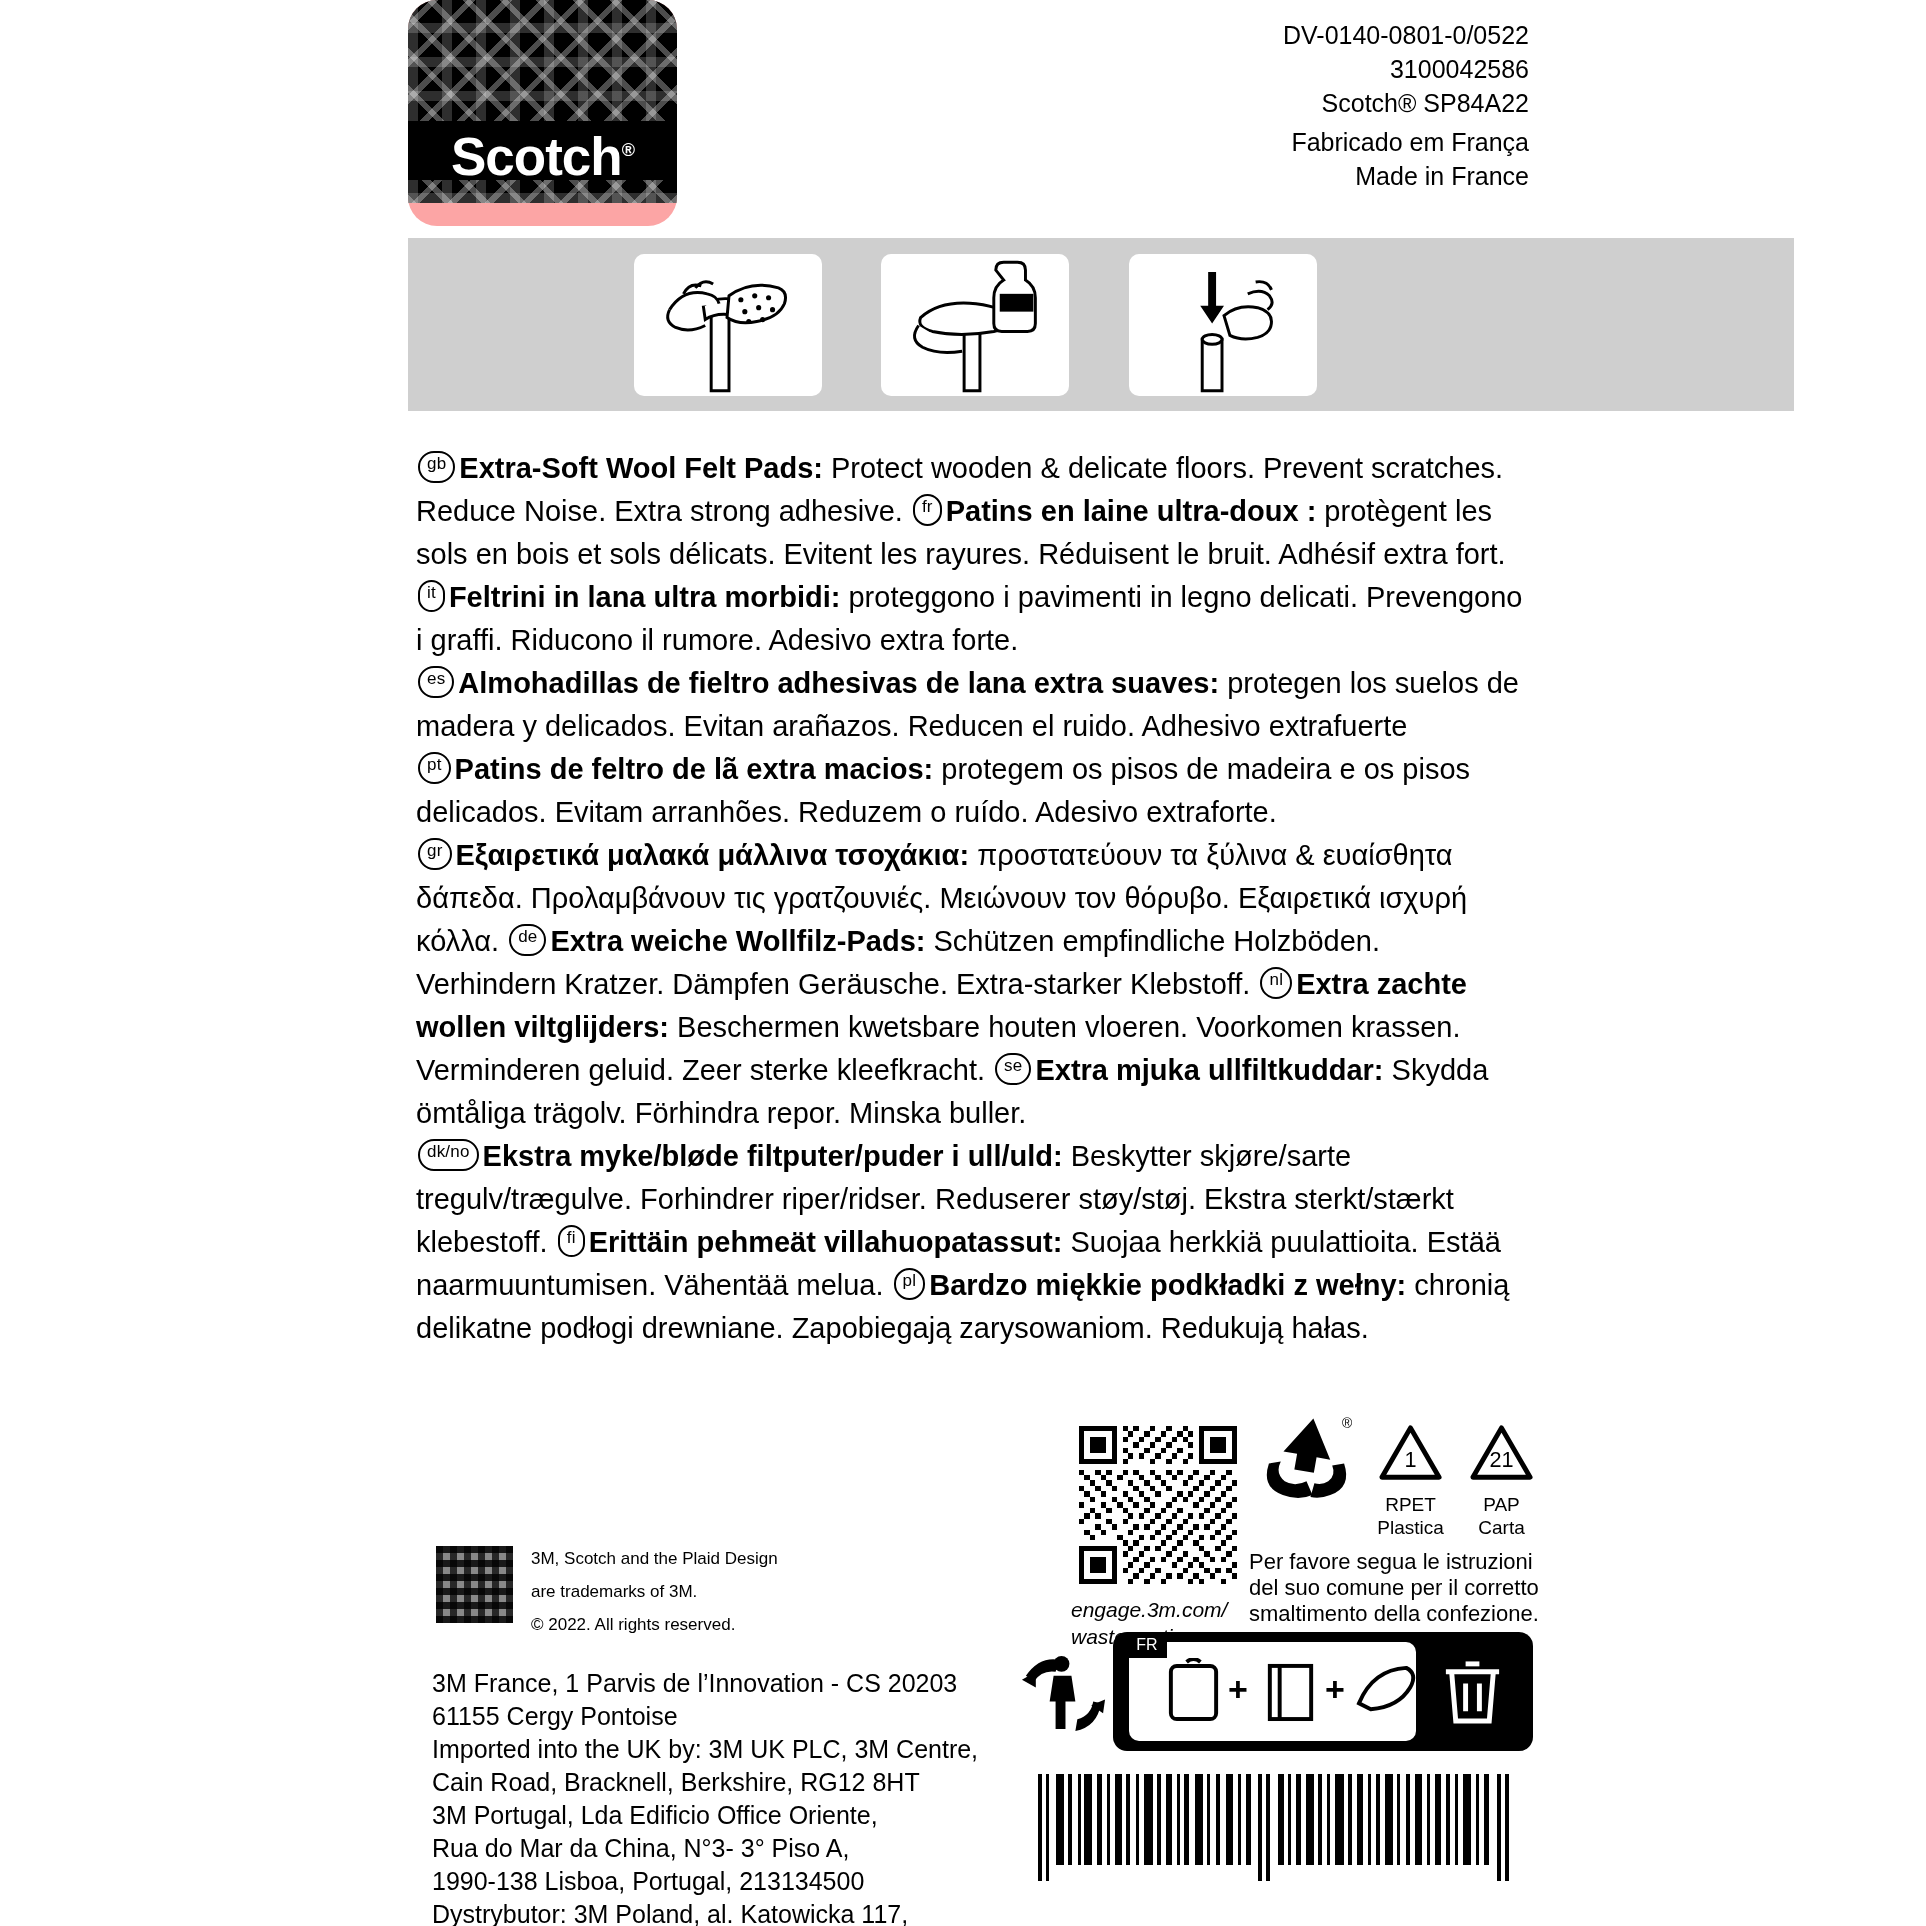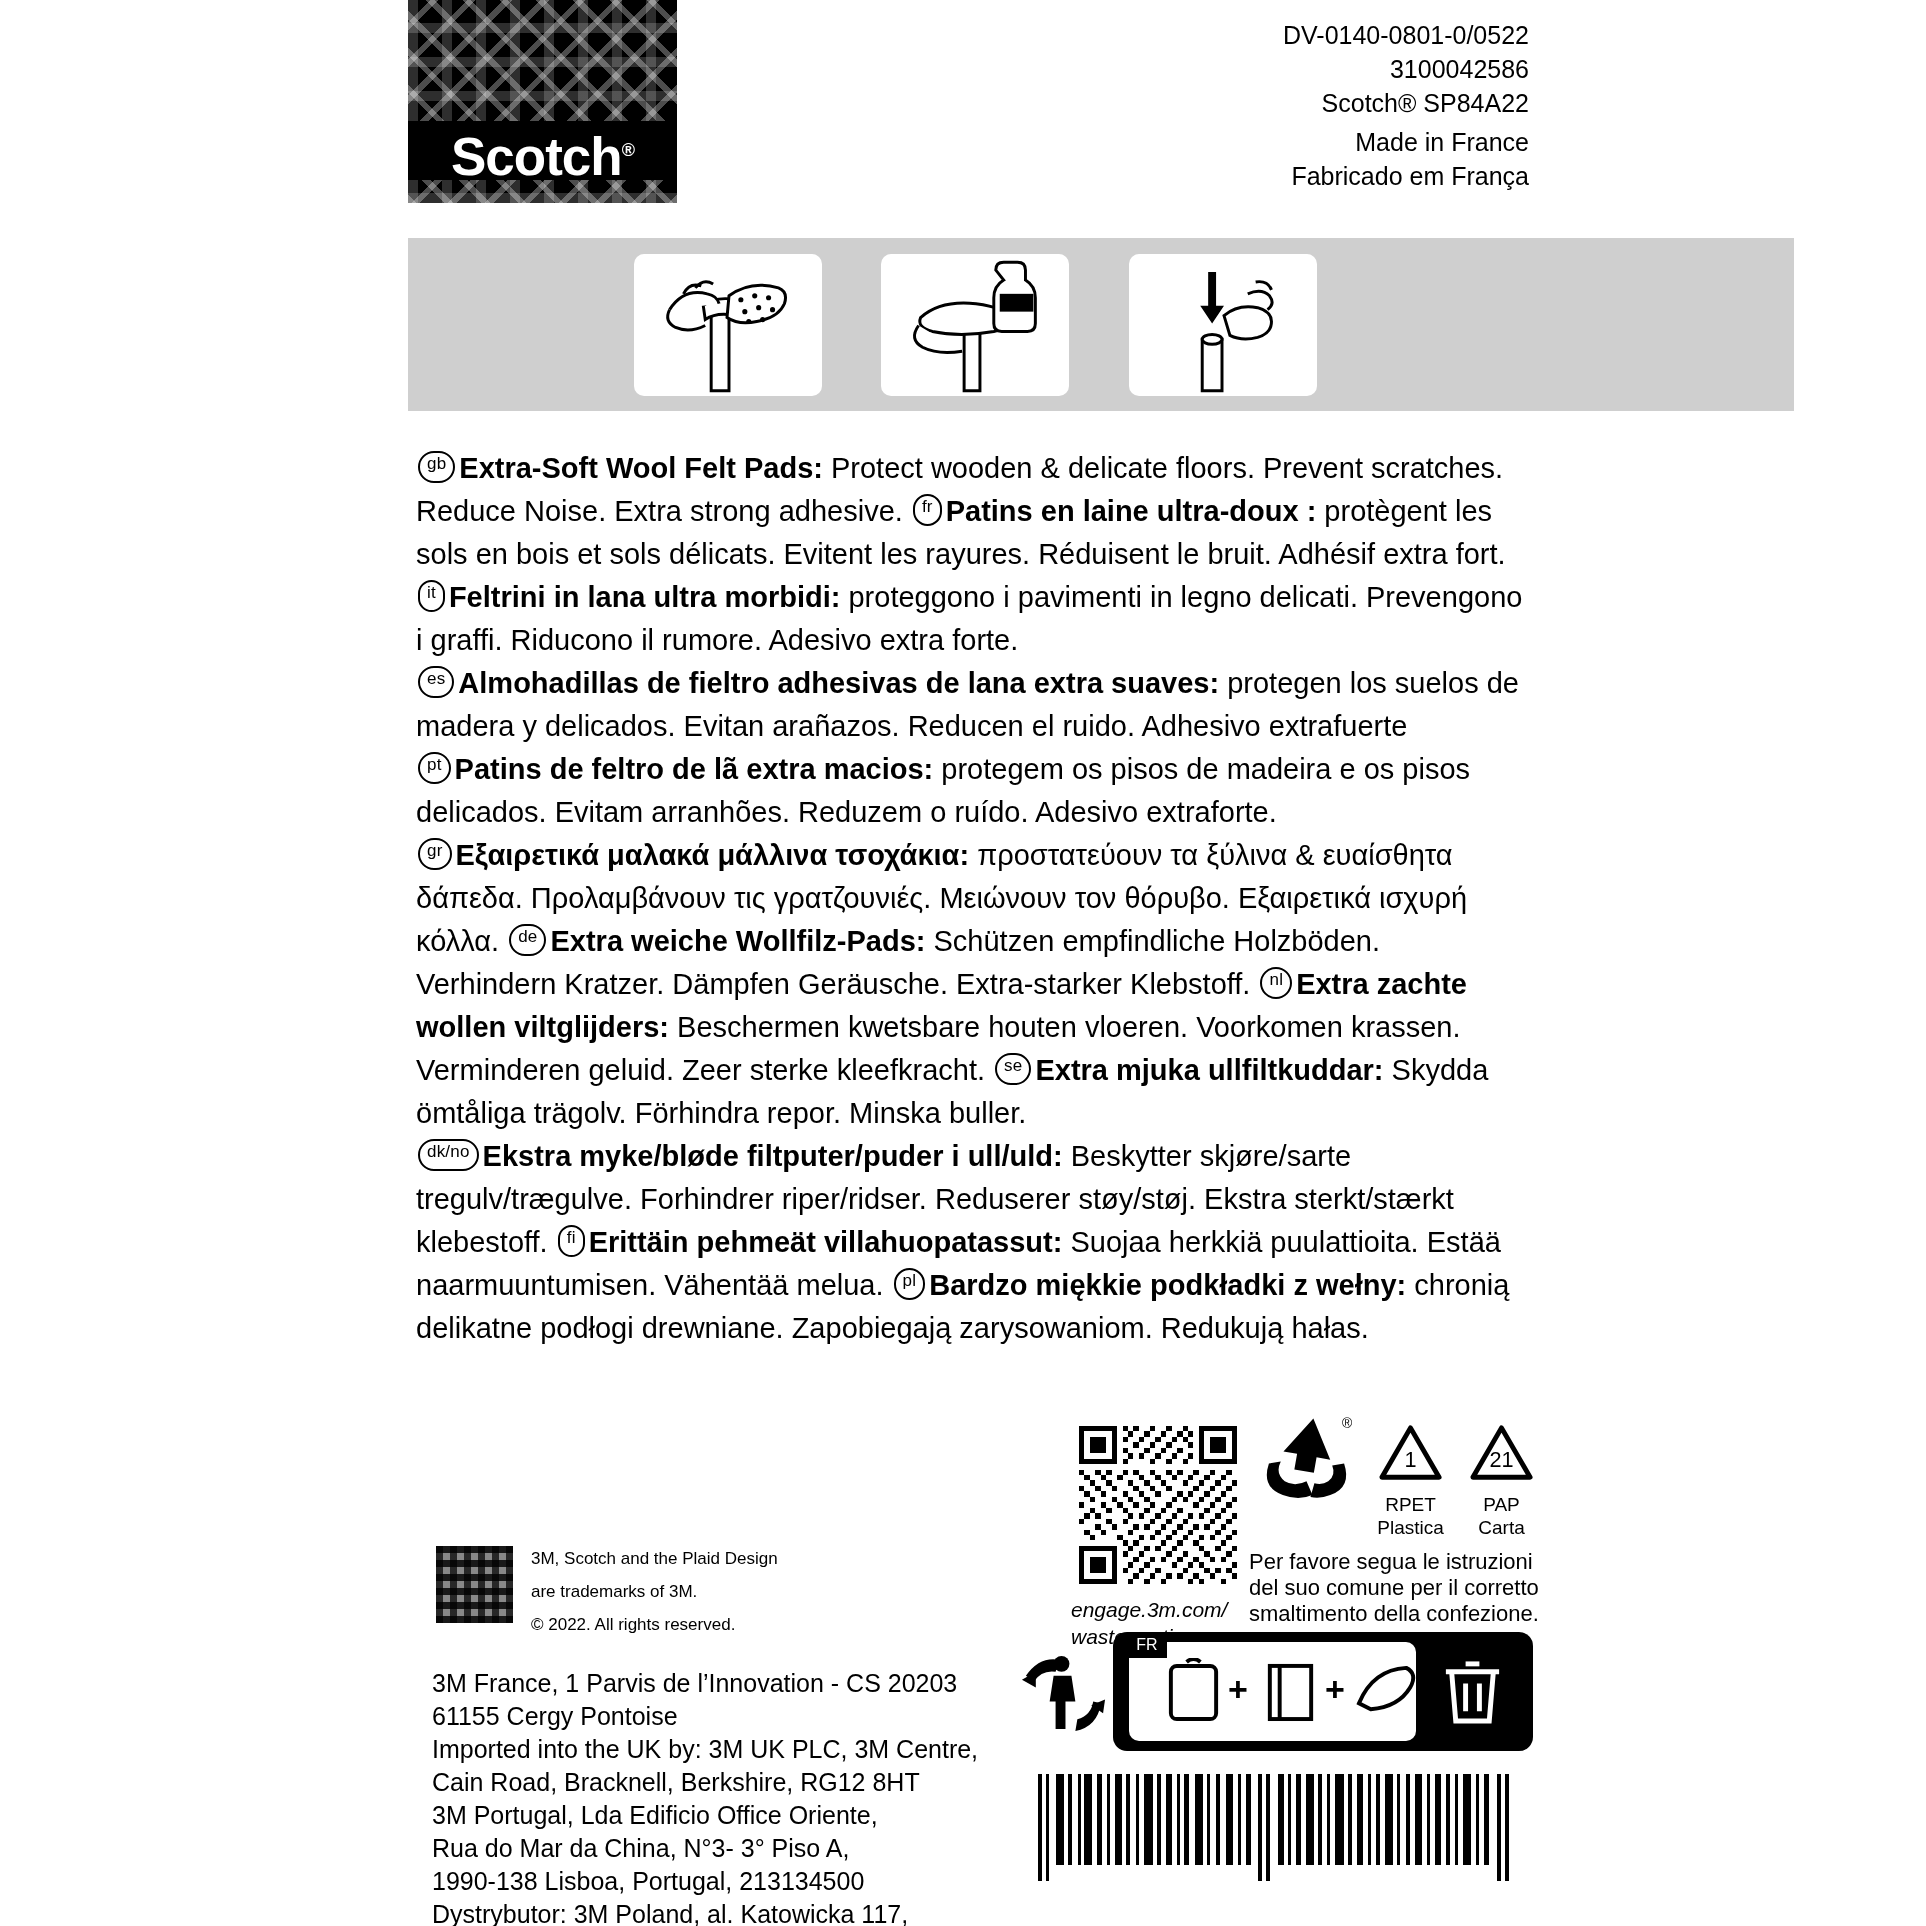--- a/index.html
+++ b/index.html
@@ -8,23 +8,24 @@
     background:#ffffff;
     font-family:"Liberation Sans", sans-serif;
     color:#000;
     position:relative;
     overflow:hidden;
   }
   .page{position:absolute;inset:0;}
 
   
   .scotch-logo{
-    position:absolute;left:408px;top:0px;width:269px;height:203px;
-    background:#7dd3fc;
+    position:absolute;left:408px;top:0px;width:269px;height:226px;
+    background:#fca5a5;
     overflow:hidden;
+    border-radius:29px;
   }
   .plaid{
     position:absolute;left:0;top:0;width:269px;height:203px;
     background:
       repeating-linear-gradient(45deg, rgba(255,255,255,.30) 0 6px, rgba(255,255,255,0) 6px 26px),
       repeating-linear-gradient(-45deg, rgba(255,255,255,.30) 0 6px, rgba(255,255,255,0) 6px 26px),
       repeating-linear-gradient(0deg, rgba(255,255,255,.18) 0 10px, rgba(255,255,255,0) 10px 34px),
       repeating-linear-gradient(90deg, rgba(255,255,255,.18) 0 10px, rgba(255,255,255,0) 10px 34px),
       #000;
   }
@@ -165,22 +166,22 @@
     </div>
   </div>
 
   <div class="code-block">
     <div>DV-0140-0801-0/0522</div>
     <div>3100042586</div>
     <div>Scotch® SP84A22</div>
   </div>
 
   <div class="made-block">
+    <div>Fabricado em França</div>
     <div>Made in France</div>
-    <div>Fabricado em França</div>
   </div>
 
   <div class="picto-strip">
 
     <div class="picto p1">
       <svg viewBox="0 0 190 143" width="188" height="142">
         <g fill="none" stroke="#000" stroke-width="3">
           <path d="M78 60 L78 138 L96 138 L96 60 Z" fill="#fff"></path>
           <path d="M70 52 q12 -10 34 -6 l-2 16 q-18 -4 -30 4 z" fill="#fff"></path>
           <path d="M96 42 q22 -16 50 -8 q10 4 6 16 q-6 14 -28 18 q-18 4 -30 -4 z" fill="#fff"></path>

